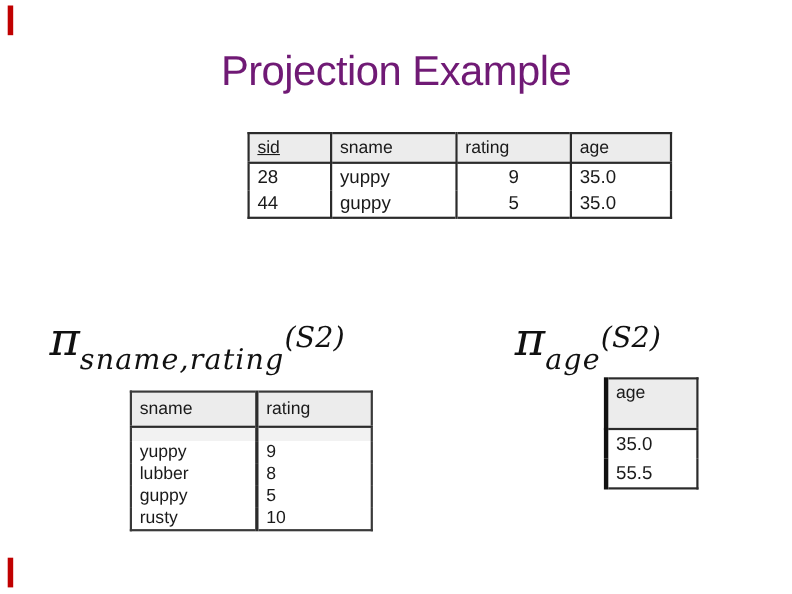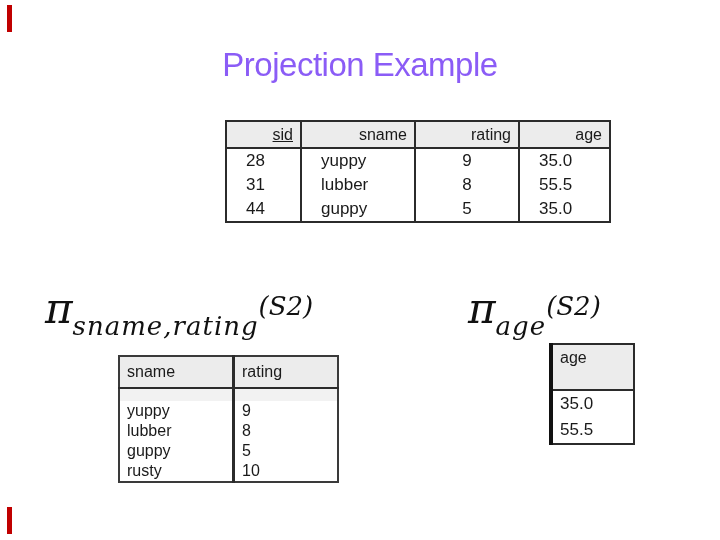--- a/index.html
+++ b/index.html
@@ -8,39 +8,39 @@
     background:#ffffff;color:#1a1a1a;
     font-family:"Liberation Sans",sans-serif;
   }
   
   .edge-dash{position:absolute;left:7px;width:5px;height:27px;background:#c00000;}
   .edge-dash.top{top:5px;}
   .edge-dash.bottom{top:507px;}
 
   .slide-title{
     position:absolute;left:0;right:0;top:42px;text-align:center;
-    font-size:33px;line-height:46px;color:#8b5cf6;letter-spacing:-0.5px;
+    font-size:38px;line-height:46px;color:#701a75;letter-spacing:-0.5px;
   }
   .s2-label{
     position:absolute;left:183px;top:118px;
     font-size:22px;font-weight:bold;font-style:italic;color:#111;margin-left:48px;
   }
 
   table{border-collapse:collapse;table-layout:fixed;}
   td,th{overflow:hidden;white-space:nowrap;}
 
   
   .s2-table{position:absolute;left:225px;top:120px;width:320px;
     border:2px solid #2b2b2b;font-size:17px;}
   .s2-table th{
     background:#ececec;border-right:2px solid #2b2b2b;border-bottom:2px solid #2b2b2b;
-    font-weight:normal;text-align:right;padding:2px 7px;height:21px;font-size:16px;
+    font-weight:normal;text-align:left;padding:2px 7px;height:21px;font-size:16px;
   }
   .s2-table th:last-child,.s2-table td:last-child{border-right:none;}
-  .s2-table td{border-right:2px solid #2b2b2b;padding:0 19px;height:24px;}
+  .s2-table td{border-right:2px solid #2b2b2b;padding:0 7px;height:24px;}
   .s2-table .c-rating{text-align:center;}
   .u{text-decoration:underline;}
 
   
   .formula{position:absolute;font-family:"DejaVu Serif","Liberation Serif",serif;
     font-style:italic;color:#111;white-space:nowrap;text-align:right;}
   .formula .pi{font-size:42px;line-height:42px;}
   .formula .sub{font-size:26px;position:relative;top:12px;letter-spacing:1px;}
   .formula .op{font-size:26px;position:relative;top:-8px;}
   .formula-left{left:45px;top:288px;}
@@ -80,26 +80,20 @@
       <th style="width:88px">rating</th>
       <th style="width:75px">age</th>
     </tr>
   </thead>
   <tbody>
     <tr>
       <td>28</td>
       <td>yuppy</td>
       <td class="c-rating">9</td>
       <td>35.0</td>
-    </tr>
-    <tr>
-      <td>31</td>
-      <td>lubber</td>
-      <td class="c-rating">8</td>
-      <td>55.5</td>
     </tr>
     <tr>
       <td>44</td>
       <td>guppy</td>
       <td class="c-rating">5</td>
       <td>35.0</td>
     </tr>
   </tbody>
 </table>
 

